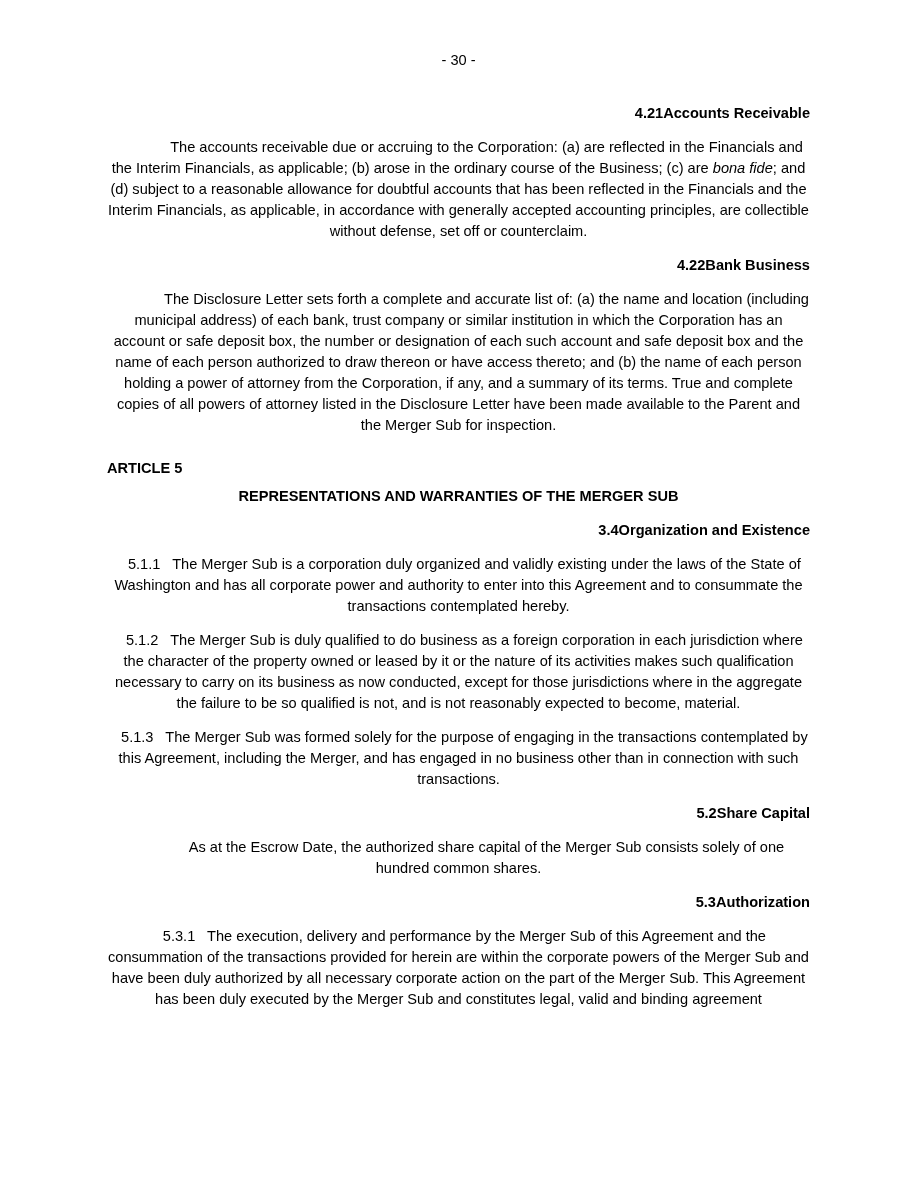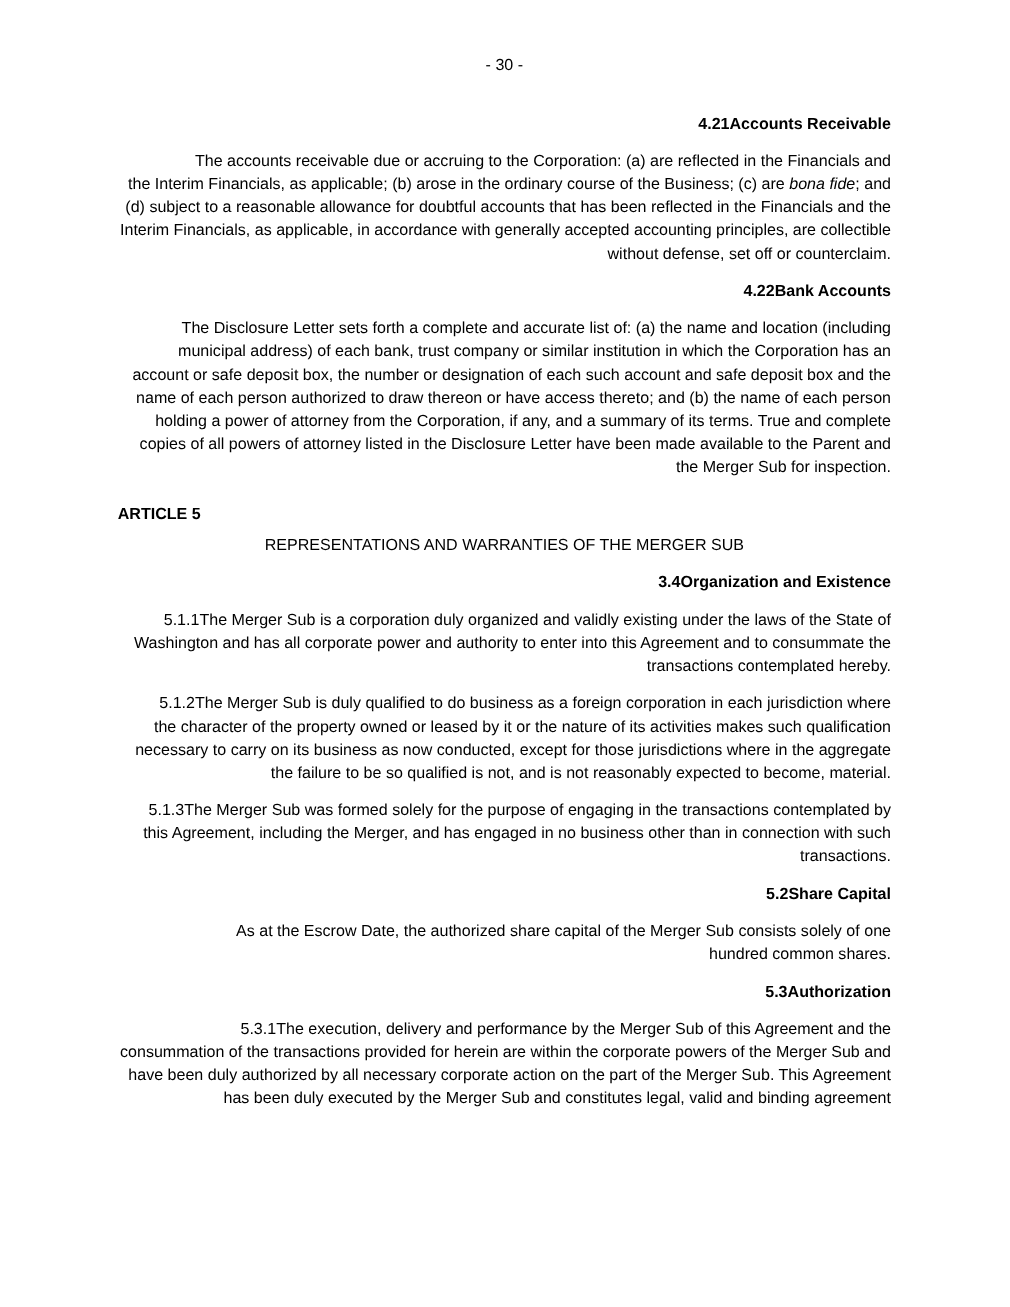--- a/index.html
+++ b/index.html
@@ -14,42 +14,42 @@
     font-family: "Liberation Sans", sans-serif;
     font-size: 14.6px;
     line-height: 21px;
     padding: 50px 108px 2px 107px;
     overflow: hidden;
   }
   .page-number { text-align: center; }
   .heading { font-weight: bold; margin-top: 13px; text-align: right; }
   .heading.first { margin-top: 32px; }
   .hnum, .pnum { display: inline-block; width: 56px; }
-  p.body { margin-top: 13px; text-align: right; }
+  p.body { margin-top: 13px; text-align: center; }
   p.indent { text-indent: 56px; }
   .article-heading { text-align: left; font-weight: bold; margin-top: 22px; }
-  .article-subtitle { text-align: center; font-weight: normal; margin-top: 7px; }
+  .article-subtitle { text-align: center; font-weight: bold; margin-top: 7px; }
   p.intro { margin-top: 22px; }
   i { font-style: italic; }
 </style>
 </head>
 <body>
 
 <div class="page">
 
   <div class="page-number">- 30 -</div>
 
   <div class="heading first">
     <span class="hnum">4.21</span><span class="htitle">Accounts Receivable</span>
   </div>
 
   <p class="body indent"><span>The accounts receivable due or accruing to the Corporation: (a) are reflected in the Financials and the Interim Financials, as applicable; (b) arose in the ordinary course of the Business; (c) are </span><i>bona fide</i><span>; and (d) subject to a reasonable allowance for doubtful accounts that has been reflected in the Financials and the Interim Financials, as applicable, in accordance with generally accepted accounting principles, are collectible without defense, set off or counterclaim.</span></p>
 
   <div class="heading">
-    <span class="hnum">4.22</span><span class="htitle">Bank Accounts</span>
+    <span class="hnum">4.22</span><span class="htitle">Bank Business</span>
   </div>
 
   <p class="body indent">The Disclosure Letter sets forth a complete and accurate list of: (a) the name and location (including municipal address) of each bank, trust company or similar institution in which the Corporation has an account or safe deposit box, the number or designation of each such account and safe deposit box and the name of each person authorized to draw thereon or have access thereto; and (b) the name of each person holding a power of attorney from the Corporation, if any, and a summary of its terms.  True and complete copies of all powers of attorney listed in the Disclosure Letter have been made available to the Parent and the Merger Sub for inspection.</p>
 
   <div class="article-heading">ARTICLE 5</div>
   <div class="article-subtitle">REPRESENTATIONS AND WARRANTIES OF THE MERGER SUB</div>
 
 
   <div class="heading">
     <span class="hnum">3.4</span><span class="htitle">Organization and Existence</span>

